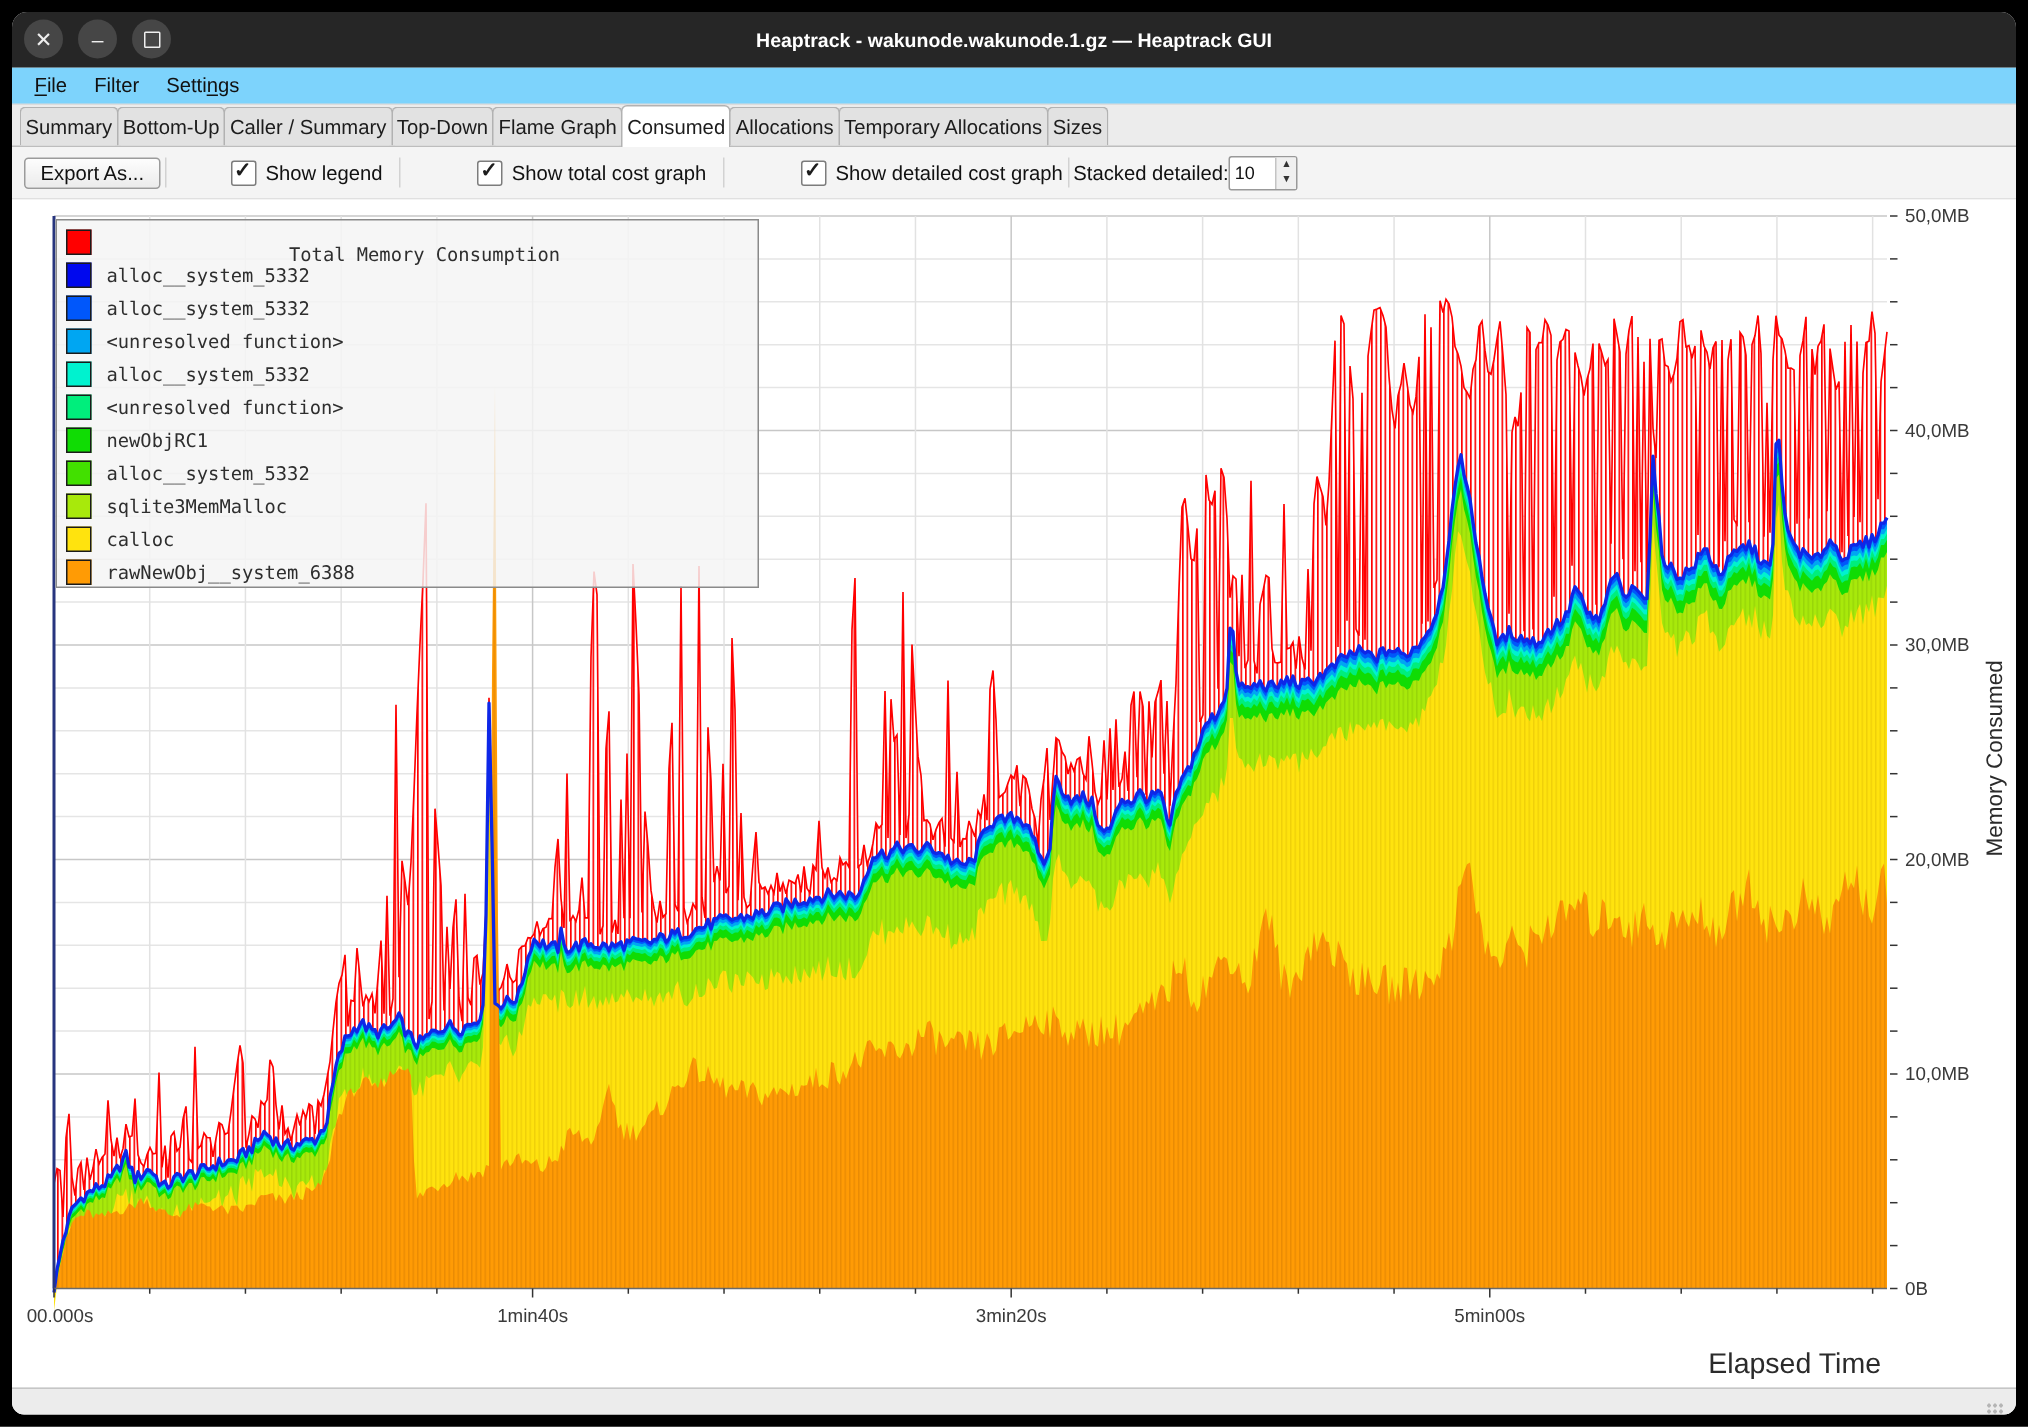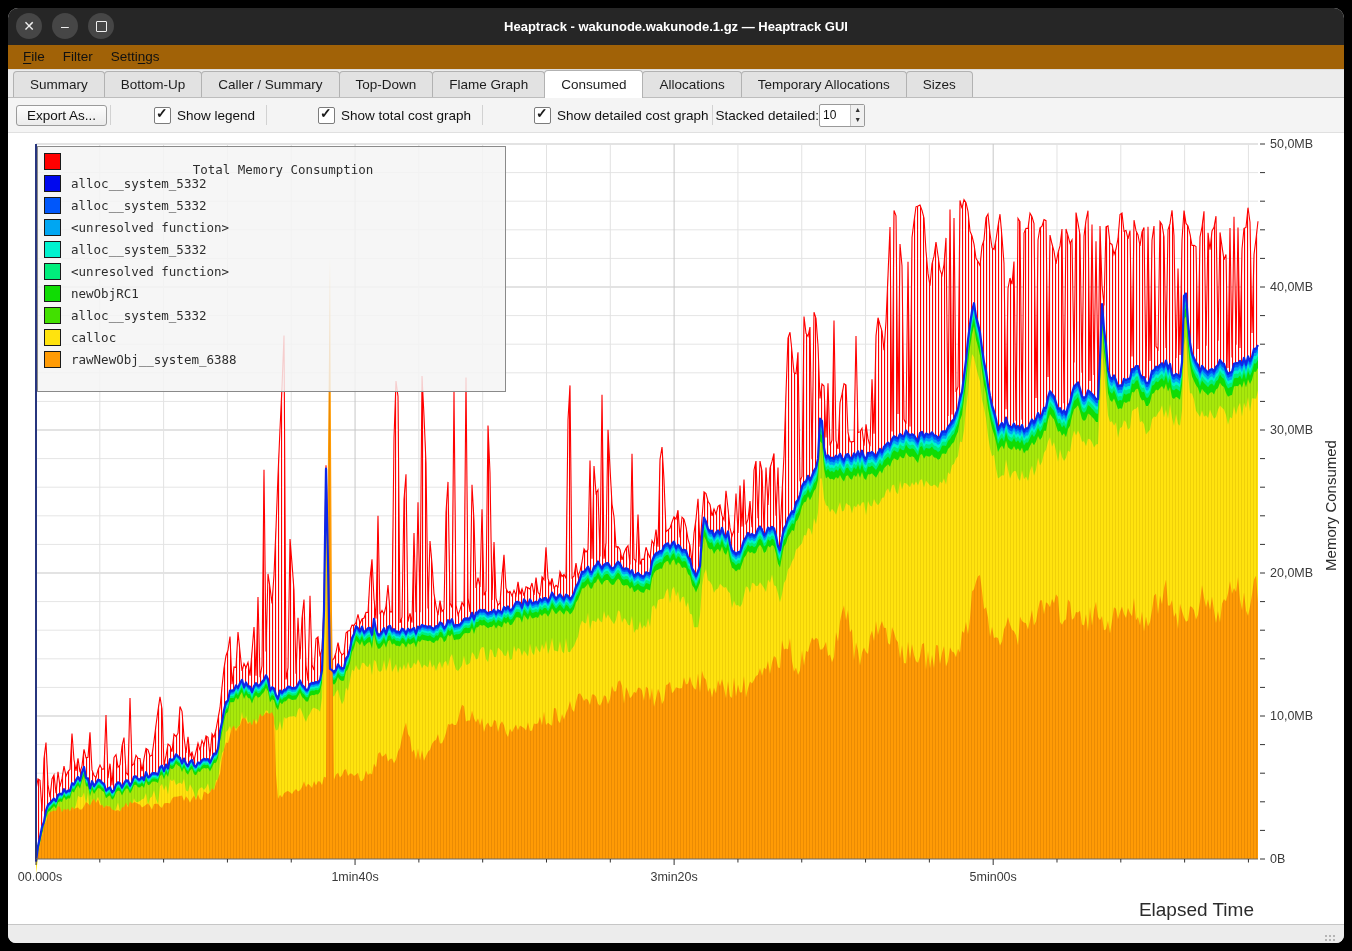--- a/index.html
+++ b/index.html
@@ -8,28 +8,28 @@
     border-radius:10px 10px 8px 8px;overflow:hidden;display:flex;flex-direction:column;}
   
   .titlebar{height:37px;background:#262626;position:relative;flex:0 0 auto;}
   .winbtns{position:absolute;left:8px;top:5px;display:flex;gap:10px;}
   .wbtn{width:26px;height:26px;border-radius:50%;background:#464646;color:#efefef;
     display:flex;align-items:center;justify-content:center;font-size:14px;line-height:1;cursor:default;}
   .wbtn .sq{width:9px;height:9px;border:1.5px solid #efefef;border-radius:1px;display:block;}
   .title{position:absolute;left:0;right:0;top:0;height:37px;line-height:37px;text-align:center;
     color:#fff;font-weight:bold;font-size:13px;}
   
-  .menubar{height:24px;background:#a16207;border-bottom:1px solid #dcdcdc;display:flex;align-items:center;
+  .menubar{height:24px;background:#7dd3fc;border-bottom:1px solid #dcdcdc;display:flex;align-items:center;
     padding-left:6px;flex:0 0 auto;}
   .menuitem{padding:0 9px;font-size:13.5px;color:#111;line-height:24px;cursor:default;}
   .menuitem u{text-decoration:underline;text-underline-offset:2px;}
   
   .tabbar{height:27px;background:#ececec;display:flex;align-items:flex-end;padding-left:5px;
     border-bottom:1px solid #bdbdbd;flex:0 0 auto;}
-  .tab{height:25px;line-height:25px;padding:0 16px;font-size:13.5px;color:#1c1c1c;background:#e2e2e2;
+  .tab{height:25px;line-height:25px;padding:0 3px;font-size:13.5px;color:#1c1c1c;background:#e2e2e2;
     border:1px solid #b2b2b2;border-bottom:none;border-radius:4px 4px 0 0;margin-right:-1px;cursor:default;}
   .tab.active{background:#ffffff;height:27px;line-height:27px;position:relative;z-index:2;margin-bottom:-1px;}
   
   .toolbar{height:34px;background:#f4f4f4;display:flex;align-items:center;padding:0 8px;gap:0;
     border-bottom:1px solid #e0e0e0;flex:0 0 auto;font-size:13.5px;color:#111;}
   .btn{border:1px solid #9b9b9b;border-radius:3px;background:linear-gradient(#fdfdfd,#ebebeb);
     padding:2px 10px;font-size:13.5px;color:#111;cursor:default;}
   .sep{width:1px;height:20px;background:#d2d2d2;margin:0 3px;}
   .cbwrap{display:flex;align-items:center;gap:6px;cursor:default;padding-left:40px;}
   .cbox{width:15px;height:15px;background:#fff;border:1px solid #7c7c7c;border-radius:2px;position:relative;}
@@ -282,20 +282,24 @@
         </div>
         <div class="lrow">
           <span class="lswatch" style="background: rgb(16, 220, 4);"></span>
           <span class="llabel">newObjRC1</span>
         </div>
         <div class="lrow">
           <span class="lswatch" style="background: rgb(66, 224, 0);"></span>
           <span class="llabel">alloc__system_5332</span>
         </div>
         <div class="lrow">
+          <span class="lswatch" style="background: rgb(168, 233, 11);"></span>
+          <span class="llabel">sqlite3MemMalloc</span>
+        </div>
+        <div class="lrow">
           <span class="lswatch" style="background: rgb(255, 227, 14);"></span>
           <span class="llabel">calloc</span>
         </div>
         <div class="lrow">
           <span class="lswatch" style="background: rgb(255, 155, 5);"></span>
           <span class="llabel">rawNewObj__system_6388</span>
         </div>
       </div>
     <div class="xaxis-title">Elapsed Time</div>
     <div class="yaxis-title">Memory Consumed</div>

